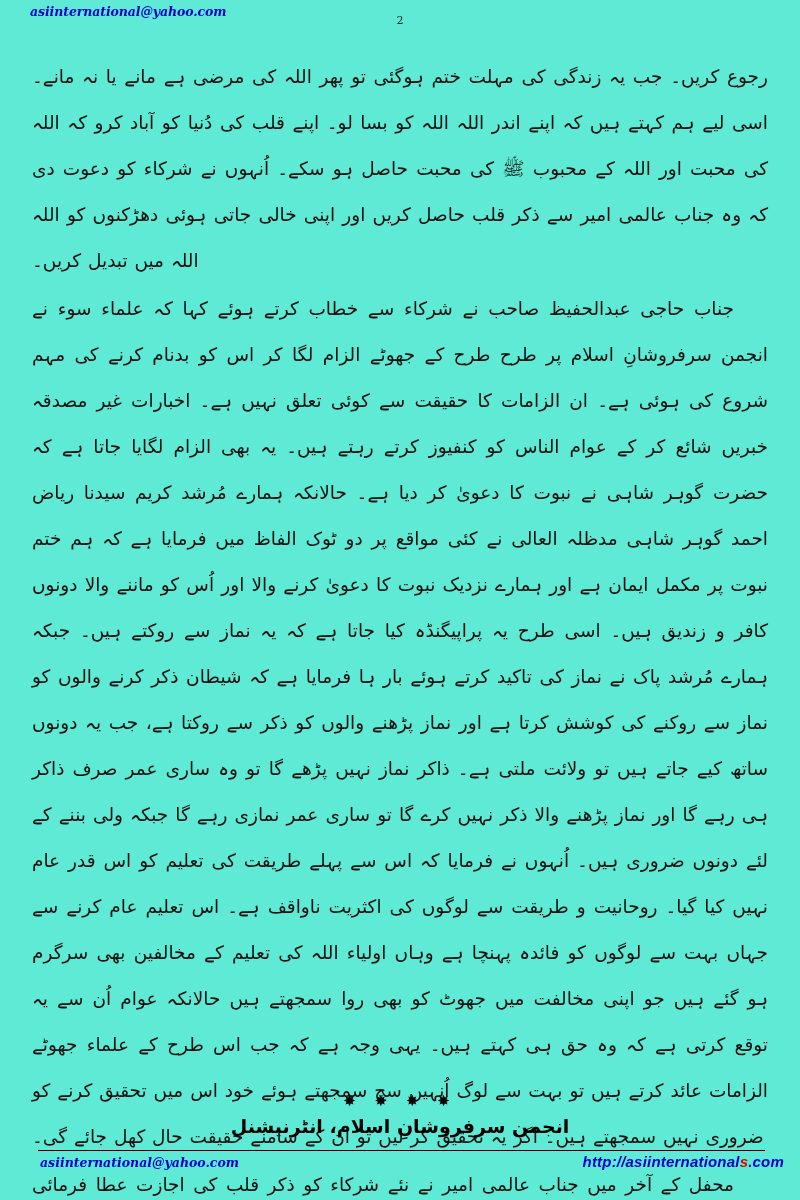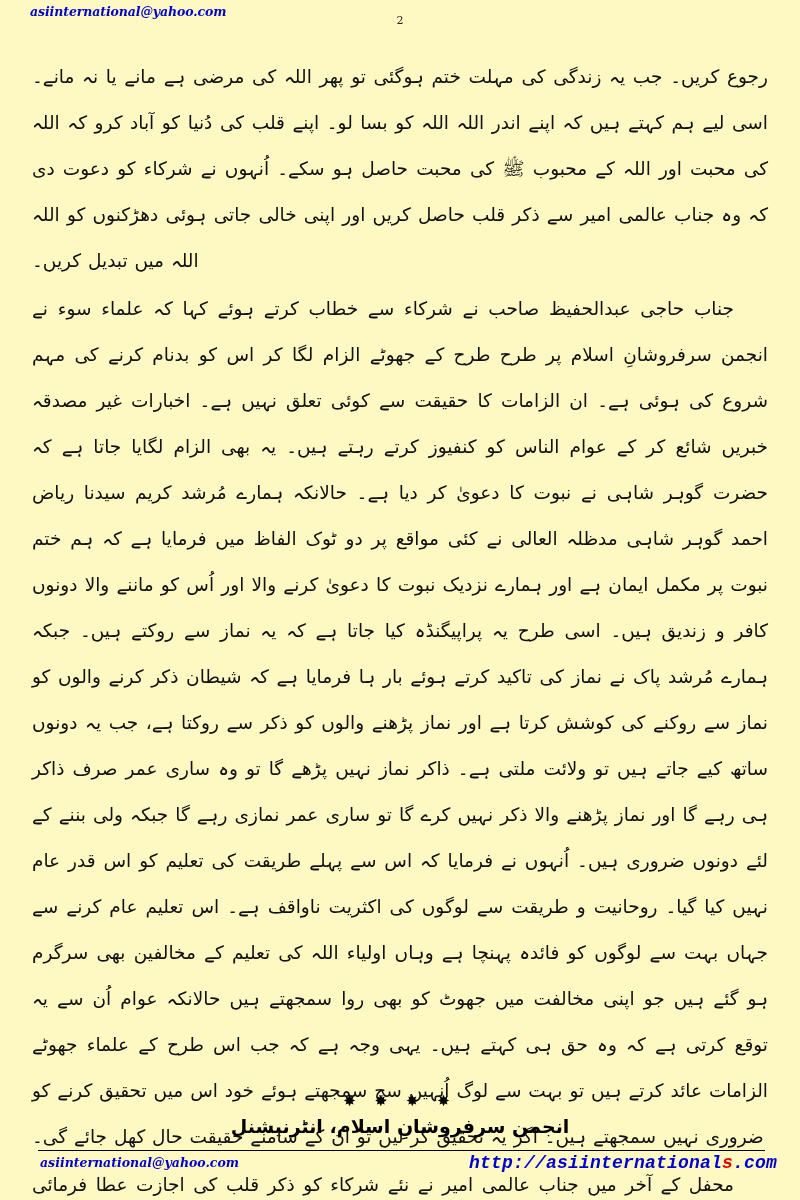--- a/index.html
+++ b/index.html
@@ -14,21 +14,21 @@
     position: relative;
     font-family: "DejaVu Sans", "Liberation Sans", sans-serif;
     overflow: hidden;
   }
 
   .page {
     position: absolute;
     inset: 0;
     width: 800px;
     height: 1200px;
-    background: #fef9c3;
+    background: #5eead4;
   }
 
   
   .header {
     position: absolute;
     top: 4px;
     left: 0;
     width: 800px;
     height: 34px;
   }
@@ -135,26 +135,26 @@
     top: 0;
     font-family: "DejaVu Serif", "Liberation Serif", serif;
     font-style: italic;
     font-weight: 700;
     font-size: 12.5px;
     color: #0000cc;
     white-space: nowrap;
   }
   .footer-url {
     position: absolute;
-    right: 23px;
+    right: 16px;
     top: -2px;
-    font-family: Liberation Mono, monospace;
+    font-family: Liberation Sans, sans-serif;
     font-style: italic;
     font-weight: 700;
-    font-size: 18px;
+    font-size: 15px;
     color: #0000cc;
     white-space: nowrap;
     letter-spacing: 0.2px;
   }
   .footer-url .accent { color: #dd0000; }
 </style>
 </head>
 <body>
 
 <div class="page">

